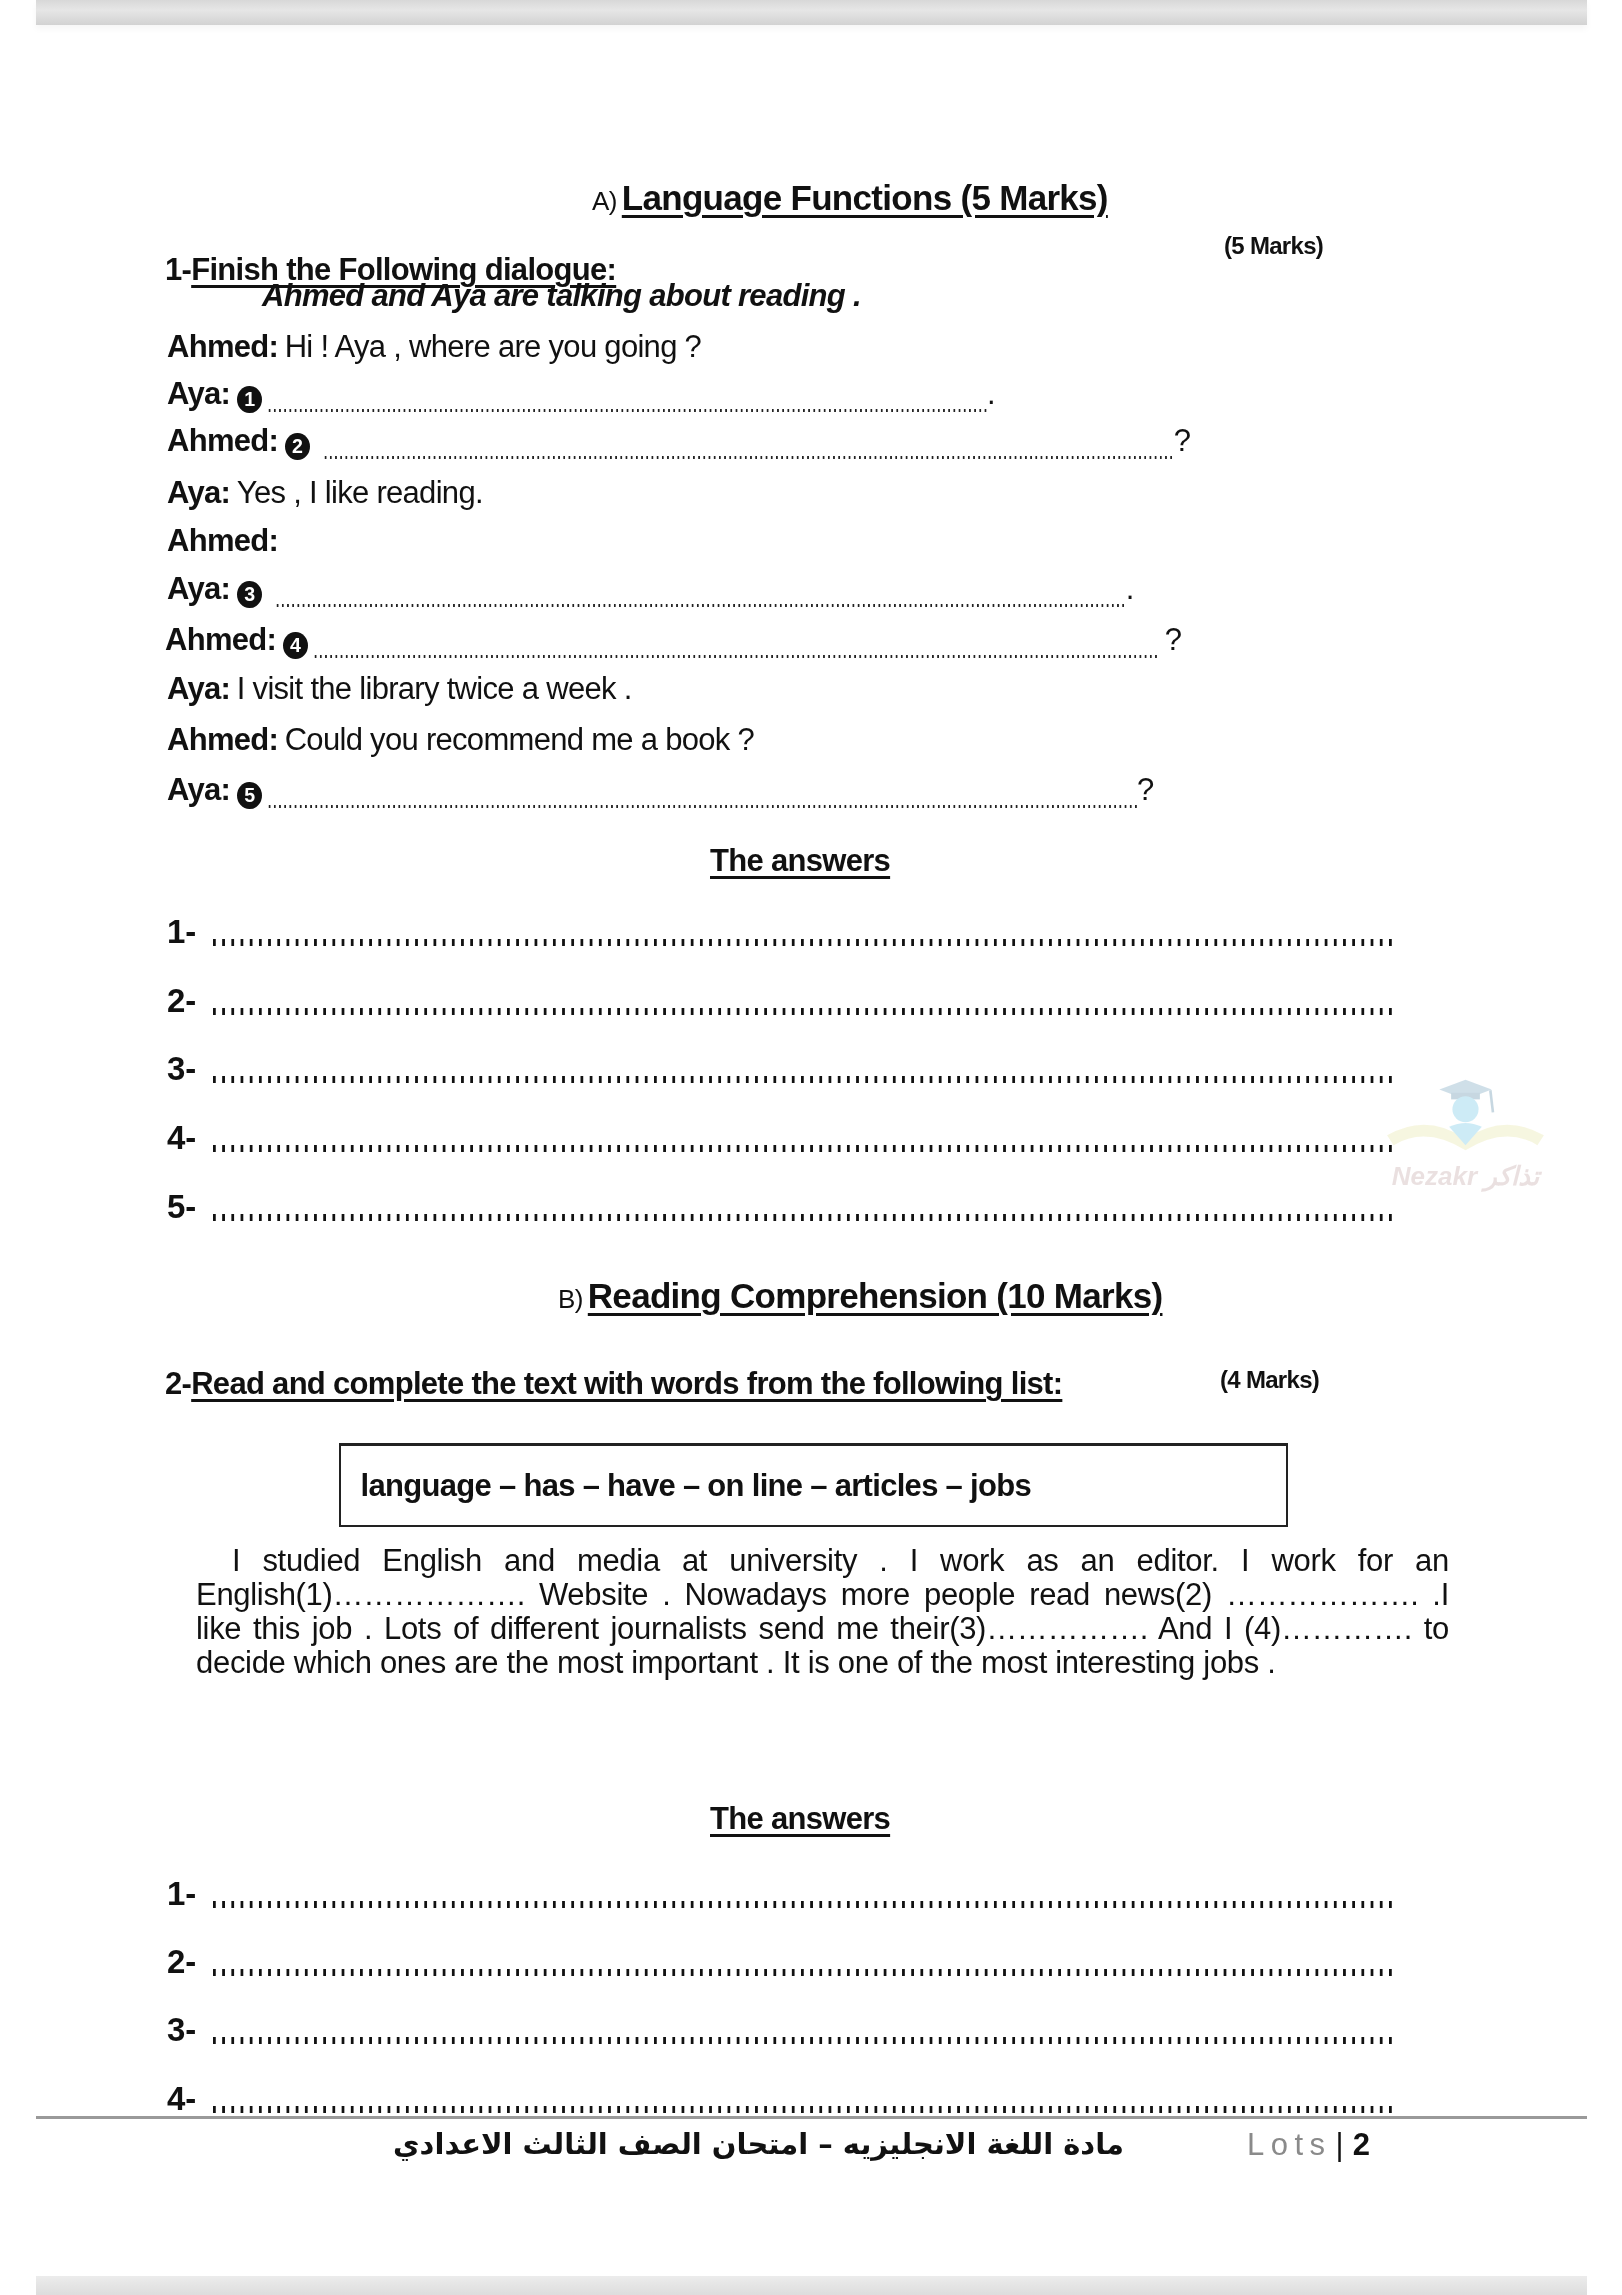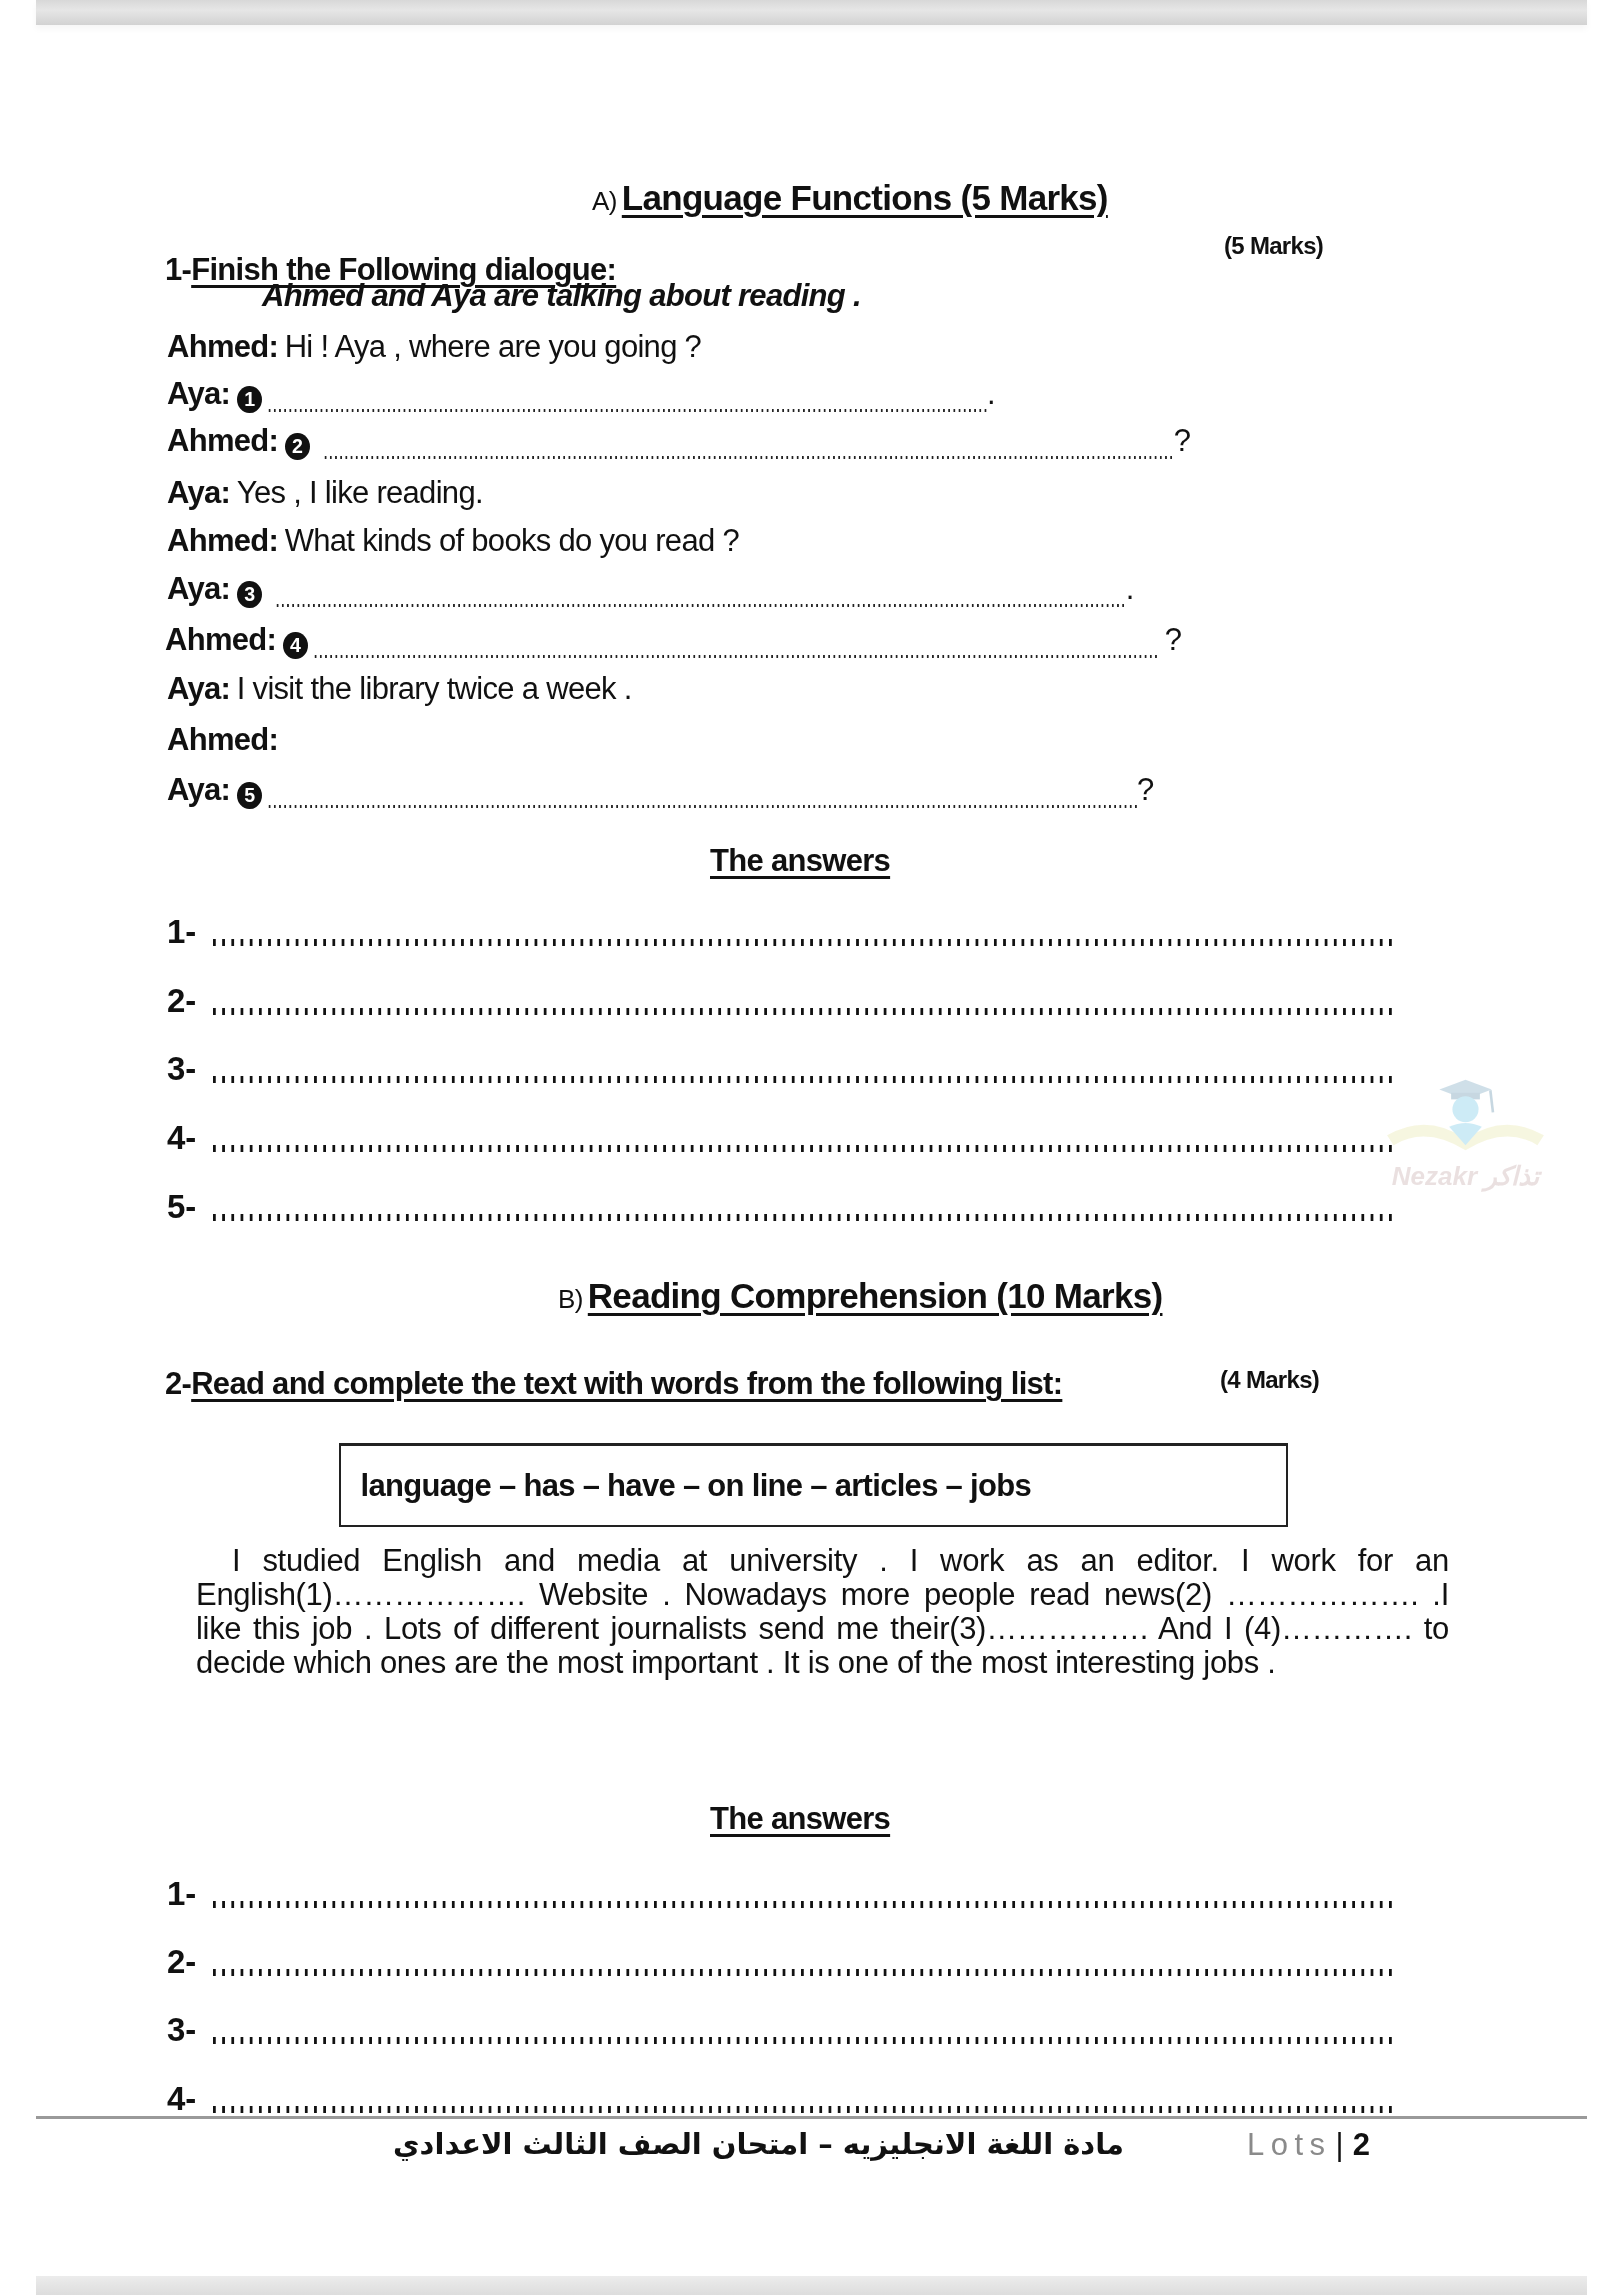--- a/index.html
+++ b/index.html
@@ -111,40 +111,40 @@
     <span class="num-circle">2</span>
     <span class="dots" style="width:851px; margin-left:7.9px;"></span>
     <span>?</span>
   </div>
   <div class="abs line" style="left:167px; top:475px;">
     <span class="speaker">Aya:</span>
     <span>Yes , I like reading.</span>
   </div>
   <div class="abs line" style="left:167px; top:523px;">
     <span class="speaker">Ahmed:</span>
-    <span>What kinds of books do you read ?</span>
   </div>
   <div class="abs line" style="left:167px; top:571px;">
     <span class="speaker">Aya:</span>
     <span class="num-circle">3</span>
     <span class="dots" style="width:851px; margin-left:7.9px;"></span>
     <span>.</span>
   </div>
   <div class="abs line" style="left:165px; top:622px;">
     <span class="speaker">Ahmed:</span>
     <span class="num-circle">4</span>
     <span class="dots" style="width:844px;"></span>
     <span style="margin-left:7.9px;">?</span>
   </div>
   <div class="abs line" style="left:167px; top:671px;">
     <span class="speaker">Aya:</span>
     <span> I visit the library twice a week .</span>
   </div>
   <div class="abs line" style="left:167px; top:722px;">
     <span class="speaker">Ahmed:</span>
+    <span>Could you recommend me a book ?</span>
   </div>
   <div class="abs line" style="left:167px; top:772px;">
     <span class="speaker">Aya:</span>
     <span class="num-circle">5</span>
     <span class="dots" style="width:870px;"></span>
     <span>?</span>
   </div>
 </div>
 
 <div class="abs answers-title" style="left:710px; top:843px;">The answers</div>

